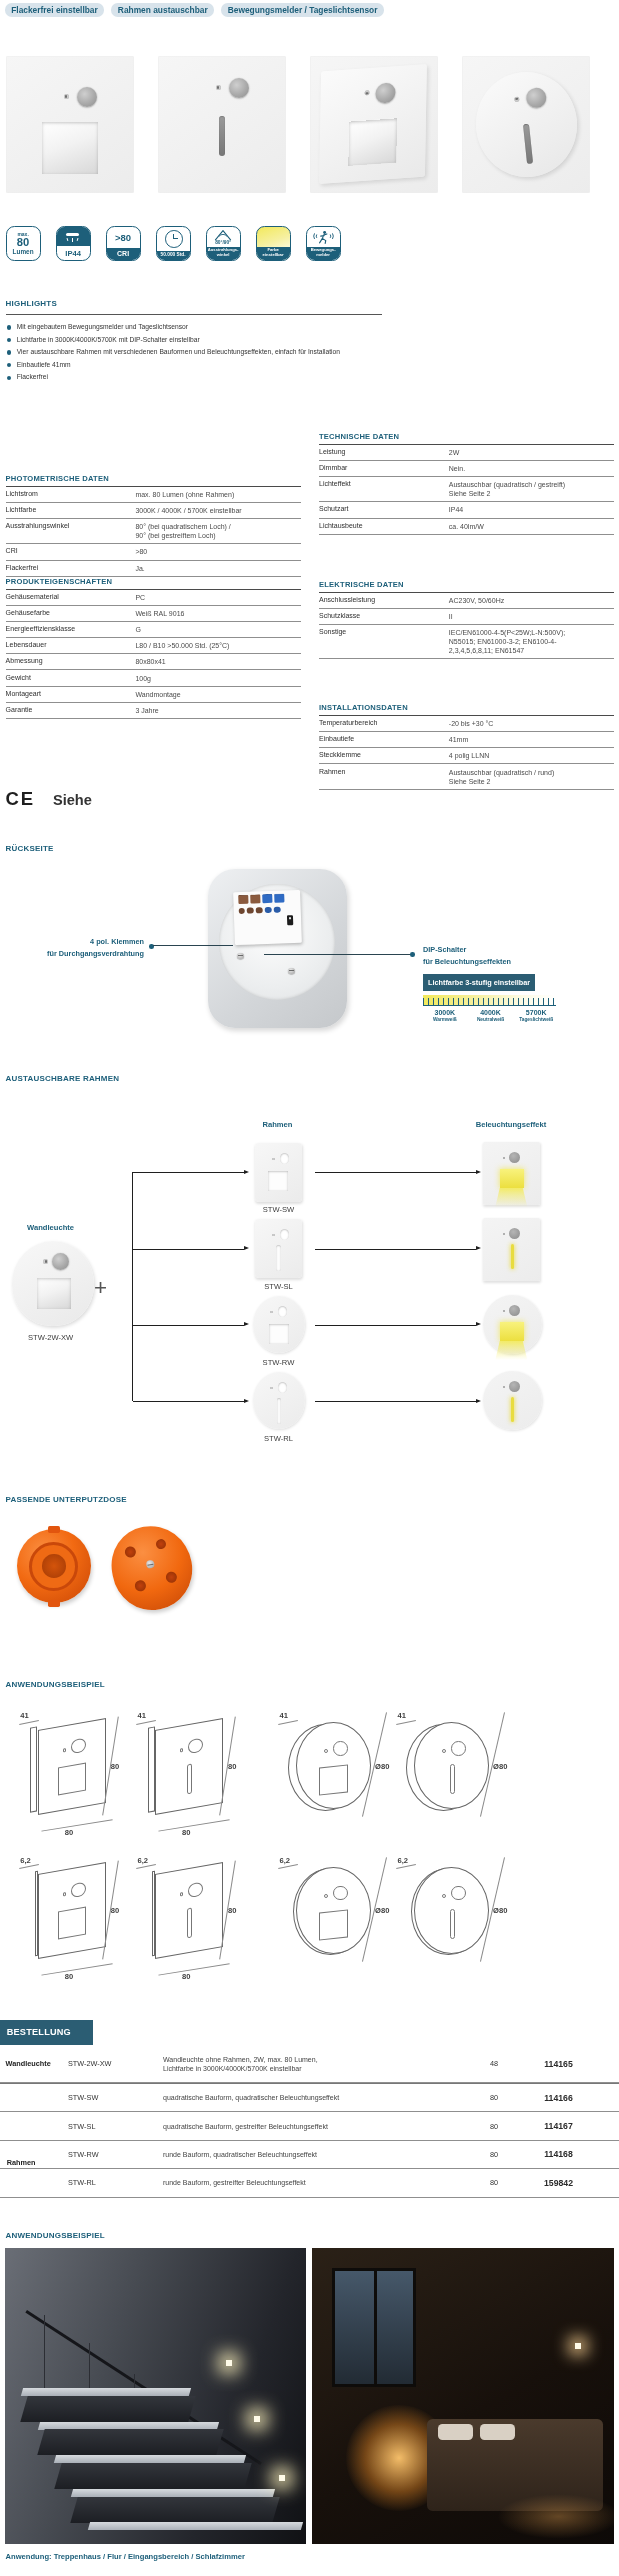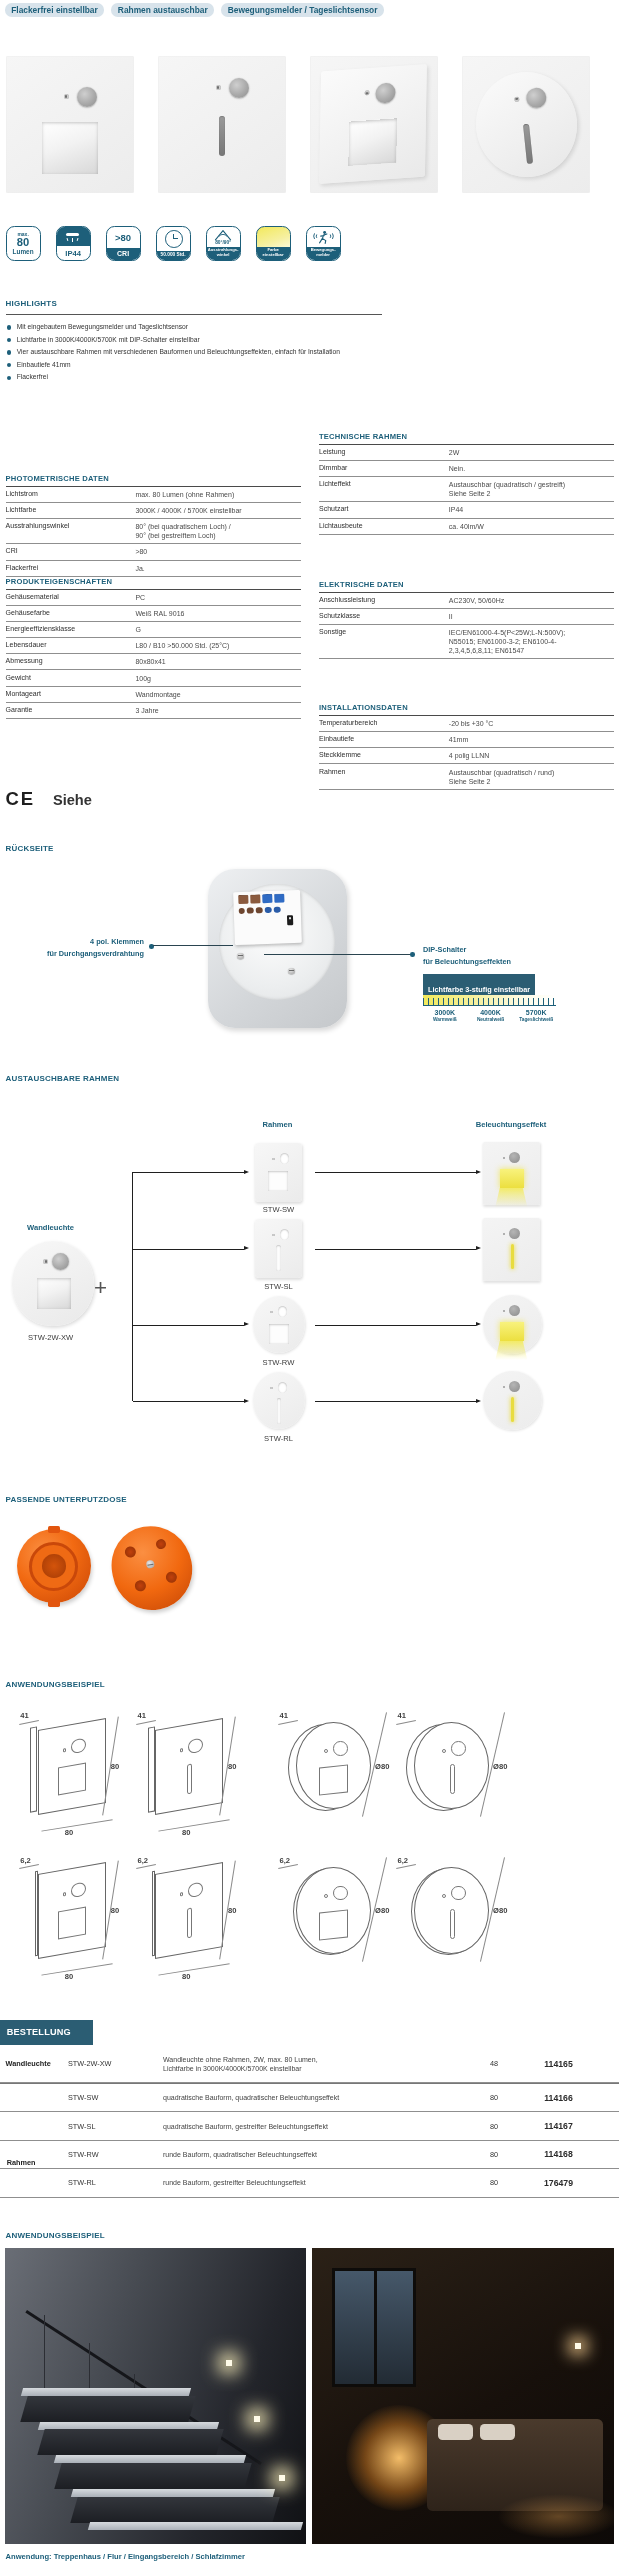--- a/index.html
+++ b/index.html
@@ -78,21 +78,21 @@
   .holes{display:flex;gap:2.8px;padding:3.4px 0 0 4.5px;}
   .hole{width:6.2px;height:6.2px;border-radius:50%;}
   .hole.br{background:#6e4630;} .hole.bl{background:#2a5ca8;}
   .dip{position:absolute;right:7.8px;top:25px;width:6.7px;height:9.5px;background:#1c1c1c;border-radius:1.1px;}
   .dip::after{content:"";position:absolute;left:2px;top:1.7px;width:2.8px;height:2.8px;background:#e8e8e8;}
   .screw{position:absolute;width:6.7px;height:6.7px;border-radius:50%;background:radial-gradient(circle at 40% 35%,#e9e9e9,#9b9b9b);box-shadow:0 0.6px 1.1px rgba(0,0,0,.4);}
   .screw::after{content:"";position:absolute;left:0.8px;top:2.8px;width:5px;height:0.8px;background:#6a6a6a;}
   .rs-label{position:absolute;font-size:7.3px;font-weight:bold;color:#1D5F7A;line-height:11.8px;white-space:nowrap;}
   .rs-dot{position:absolute;width:4.5px;height:4.5px;border-radius:50%;background:#1D5F7A;}
   .rs-line{position:absolute;height:0.8px;background:#2a4450;}
-  .rs-badge{position:absolute;background:#2B5D73;color:#fff;font-size:7.3px;font-weight:bold;padding:11px 5px;white-space:nowrap;}
+  .rs-badge{position:absolute;background:#2B5D73;color:#fff;font-size:7.3px;font-weight:bold;padding:4px 5px;white-space:nowrap;}
   .scalebar{position:absolute;width:133px;height:9.5px;background:linear-gradient(to right,#F2E95B 0%,#f6f0a0 40%,#fdfbe6 75%,#ffffff 100%);border-bottom:0.8px solid #1D5F7A;}
   .scalebar::after{content:"";position:absolute;left:0;right:0;bottom:0;height:6.2px;background:repeating-linear-gradient(90deg,#1D5F7A 0 0.8px,transparent 0.8px 5px);}
   .scale-labels{position:absolute;width:137px;display:flex;}
   .scale-labels div{flex:1;text-align:center;color:#1D5F7A;}
   .scale-k{font-size:7px;font-weight:bold;line-height:8.4px;}
   .scale-n{font-size:4.8px;font-weight:bold;}
 
   
   .fr-wrap{position:absolute;top:1089px;left:0;width:619px;height:392px;}
   .fr-colhead{position:absolute;color:#1D5F7A;font-size:7.6px;font-weight:bold;text-align:center;}
@@ -328,21 +328,21 @@
           <div class="spec-value">Wandmontage</div>
         </div>
         <div class="spec-row">
           <div class="spec-label">Garantie</div>
           <div class="spec-value">3 Jahre</div>
         </div>
       </div>
     </div>
   <div class="spec-col" id="spec-right" style="left:319px;">
       <div>
-        <div class="spec-title">TECHNISCHE RAHMEN</div>
+        <div class="spec-title">TECHNISCHE DATEN</div>
         <div class="spec-row">
           <div class="spec-label">Leistung</div>
           <div class="spec-value">2W</div>
         </div>
         <div class="spec-row">
           <div class="spec-label">Dimmbar</div>
           <div class="spec-value">Nein.</div>
         </div>
         <div class="spec-row">
           <div class="spec-label">Lichteffekt</div>
@@ -687,21 +687,21 @@
           <div class="c-model">STW-RW</div>
           <div class="c-desc">runde Bauform, quadratischer Beleuchtungseffekt</div>
           <div class="c-karton">80</div>
           <div class="c-art">114168</div>
         </div>
         <div class="orow" style="height: 27.4px;">
           <div class="c-group"></div>
           <div class="c-model">STW-RL</div>
           <div class="c-desc">runde Bauform, gestreifter Beleuchtungseffekt</div>
           <div class="c-karton">80</div>
-          <div class="c-art">176479</div>
+          <div class="c-art">159842</div>
         </div>
       </div>
     <div class="g-rahmen" style="top:138px;">Rahmen</div>
   </div>
 
   <div class="h2" style="top:2231px;left:5.6px;">ANWENDUNGSBEISPIEL</div>
   <div class="photos">
     <div class="photo ph-stairs">
       <div class="rail" style="left:22.4px;top:62px;"></div>
       <div class="bal" style="left:39px;top:67px;height:84px;"></div>

